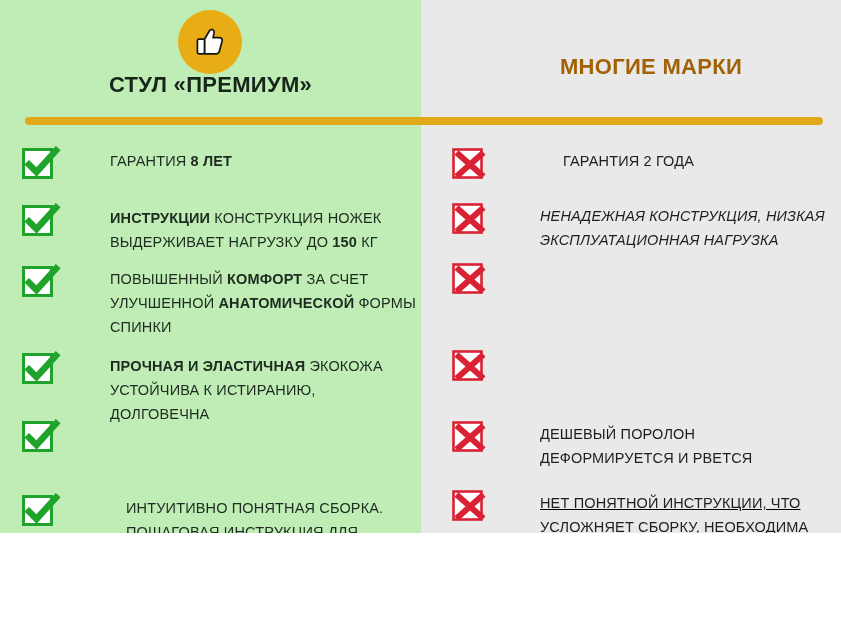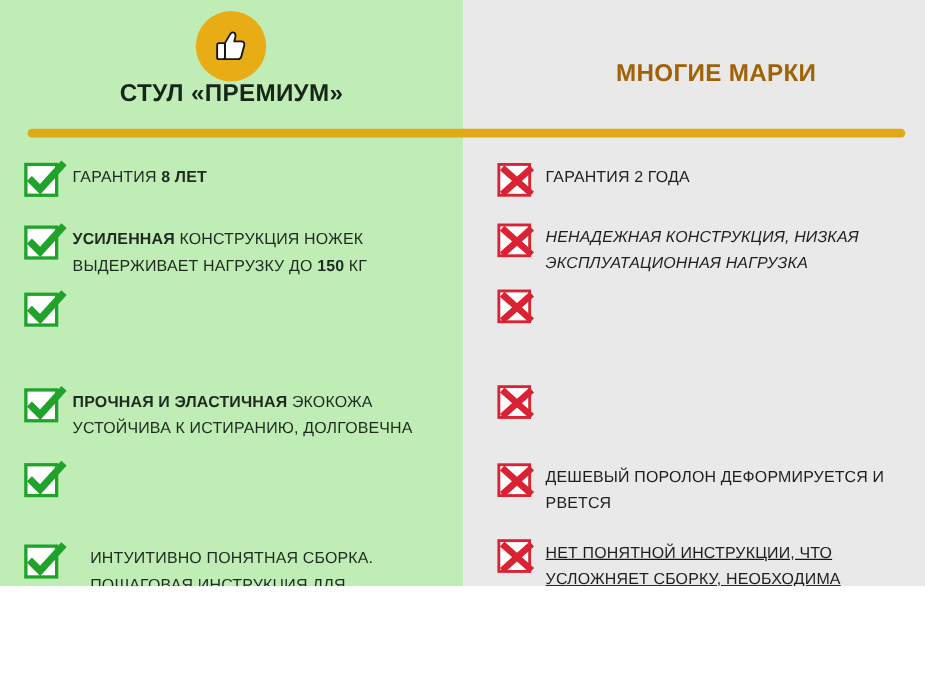--- a/index.html
+++ b/index.html
@@ -111,20 +111,21 @@
     left: -3px;
     top: -4px;
     display: block;
     overflow: visible;
   }
   .item .text {
     font-size: 14.5px;
     line-height: 24px;
     letter-spacing: 0.15px;
     padding-top: 1px;
+    margin-left: 44px;
   }
   .list.left .item .text  { color: #1E2B20; }
   .list.right .item .text { color: #1E1E1E; }
   .item .text b { font-weight: bold; }
 
   
   .bottom-strip-left {
     position: absolute;
     left: 0;
     top: 622px;
@@ -175,29 +176,30 @@
         </span>
         <span class="text"><span>ГАРАНТИЯ </span><b>8 ЛЕТ</b></span>
       </div>
       <div class="item" style="top: 205px;">
         <span class="icon">
           <svg width="40" height="40" viewBox="0 0 40 40">
             <rect x="4.5" y="5.5" width="28" height="28" fill="#FFFFFF" stroke="#1FA32B" stroke-width="3"></rect>
             <path d="M10 20.5 L17.5 28 L37 6.5" fill="none" stroke="#1FA32B" stroke-width="6.5" stroke-linecap="square" stroke-linejoin="miter"></path>
           </svg>
         </span>
-        <span class="text"><b>УСИЛЕННАЯ </b><span>КОНСТРУКЦИЯ НОЖЕК ВЫДЕРЖИВАЕТ НАГРУЗКУ ДО </span><b>150</b><span> КГ</span></span>
+        <span class="text"><b>ИНСТРУКЦИИ </b><span>КОНСТРУКЦИЯ НОЖЕК ВЫДЕРЖИВАЕТ НАГРУЗКУ ДО </span><b>150</b><span> КГ</span></span>
       </div>
       <div class="item" style="top: 266px;">
         <span class="icon">
           <svg width="40" height="40" viewBox="0 0 40 40">
             <rect x="4.5" y="5.5" width="28" height="28" fill="#FFFFFF" stroke="#1FA32B" stroke-width="3"></rect>
             <path d="M10 20.5 L17.5 28 L37 6.5" fill="none" stroke="#1FA32B" stroke-width="6.5" stroke-linecap="square" stroke-linejoin="miter"></path>
           </svg>
         </span>
+        <span class="text"><span>ПОВЫШЕННЫЙ </span><b>КОМФОРТ</b><span> ЗА СЧЕТ УЛУЧШЕННОЙ </span><b>АНАТОМИЧЕСКОЙ</b><span> ФОРМЫ СПИНКИ</span></span>
       </div>
       <div class="item" style="top: 353px;">
         <span class="icon">
           <svg width="40" height="40" viewBox="0 0 40 40">
             <rect x="4.5" y="5.5" width="28" height="28" fill="#FFFFFF" stroke="#1FA32B" stroke-width="3"></rect>
             <path d="M10 20.5 L17.5 28 L37 6.5" fill="none" stroke="#1FA32B" stroke-width="6.5" stroke-linecap="square" stroke-linejoin="miter"></path>
           </svg>
         </span>
         <span class="text"><b>ПРОЧНАЯ И ЭЛАСТИЧНАЯ </b><span>ЭКОКОЖА УСТОЙЧИВА К ИСТИРАНИЮ, ДОЛГОВЕЧНА</span></span>
       </div>
@@ -214,21 +216,21 @@
           <svg width="40" height="40" viewBox="0 0 40 40">
             <rect x="4.5" y="5.5" width="28" height="28" fill="#FFFFFF" stroke="#1FA32B" stroke-width="3"></rect>
             <path d="M10 20.5 L17.5 28 L37 6.5" fill="none" stroke="#1FA32B" stroke-width="6.5" stroke-linecap="square" stroke-linejoin="miter"></path>
           </svg>
         </span>
         <span class="text"><span>ИНТУИТИВНО ПОНЯТНАЯ СБОРКА. ПОШАГОВАЯ ИНСТРУКЦИЯ ДЛЯ САМОСТОЯТЕЛЬНОЙ СБОРКИ</span></span>
       </div>
     </div>
 
   <div class="list right" id="right-list">
-      <div class="item" style="top: 148px;">
+      <div class="item" style="top: 148px; gap: 23px;">
         <span class="icon">
           <svg width="40" height="40" viewBox="0 0 40 40">
             <rect x="4.5" y="5.5" width="28" height="28" fill="#FFFFFF" stroke="#D92233" stroke-width="2.6"></rect>
             <path d="M7.5 8.5 L34.5 32.5 M34.5 8.5 L7.5 32.5" fill="none" stroke="#D92233" stroke-width="6" stroke-linecap="butt"></path>
           </svg>
         </span>
         <span class="text"><span>ГАРАНТИЯ 2 ГОДА</span></span>
       </div>
       <div class="item" style="top: 203px; font-style: italic;">
         <span class="icon">

